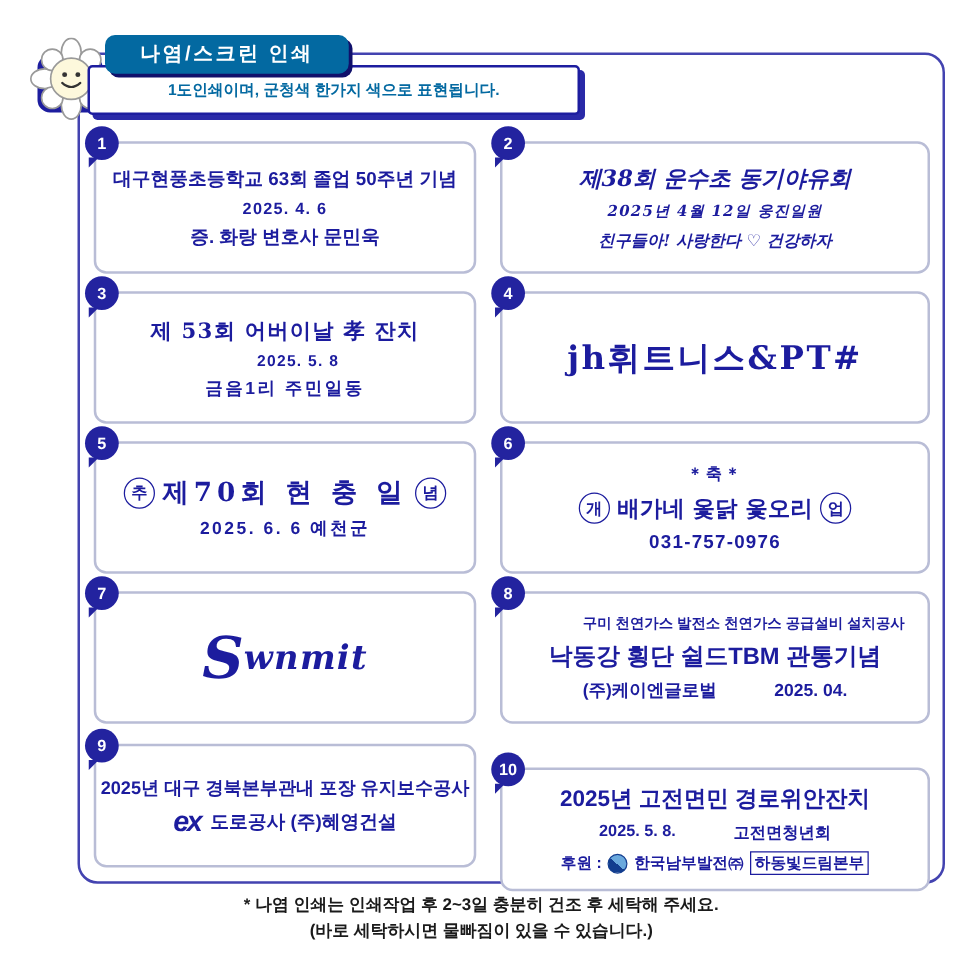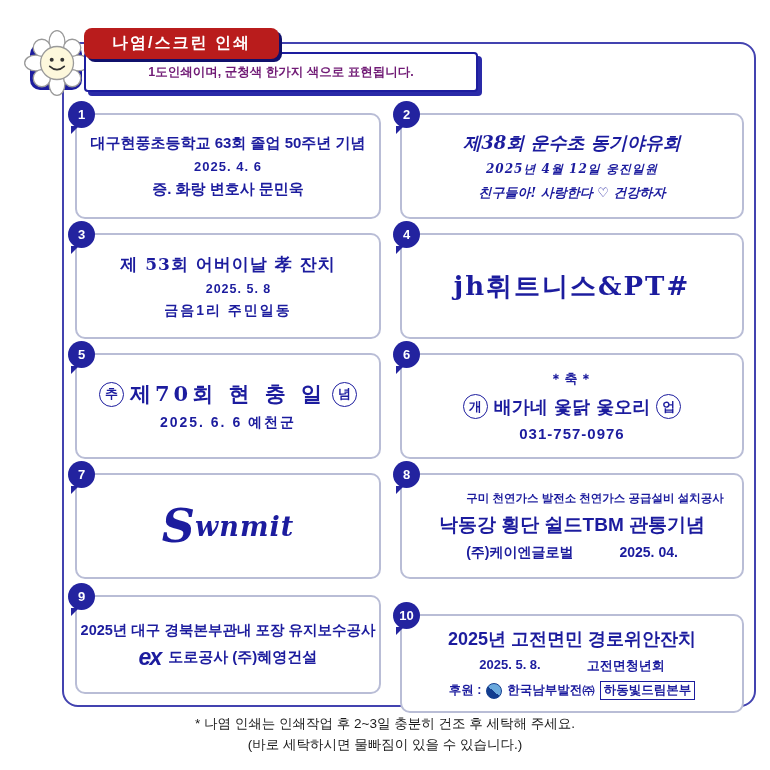--- a/index.html
+++ b/index.html
@@ -11,29 +11,29 @@
     position:absolute;left:62px;top:42px;width:690px;height:661px;
     border:2px solid #4343b0;border-radius:16px;background:#ffffff;
   }
   
   .flower-square{
     position:absolute;left:30px;top:44px;width:52px;height:46px;
     background:#1d1d9f;border-radius:10px;
   }
   .flower{position:absolute;left:24px;top:30px;width:66px;height:66px;}
   .banner{
-    position:absolute;left:84px;top:28px;padding:5px 28px;background:#b91c1c;
+    position:absolute;left:84px;top:28px;padding:5px 28px;background:#0369a1;
     color:#ffffff;font-weight:bold;font-size:16px;letter-spacing:2px;
     border-radius:8px;box-shadow:3px 3px 0 #10106b;z-index:5;white-space:nowrap;
   }
   .subtitle-box{
-    position:absolute;left:84px;top:52px;width:390px;height:36px;
+    position:absolute;left:70px;top:52px;width:390px;height:36px;
     background:#ffffff;border:2.5px solid #1d1d9f;border-radius:4px;
     box-shadow:4px 4px 0 #2a2aa8;display:flex;align-items:center;justify-content:center;
-    font-size:12.5px;font-weight:bold;color:#701a75;z-index:3;
+    font-size:12.5px;font-weight:bold;color:#0369a1;z-index:3;
   }
   
   .card{
     position:absolute;background:#ffffff;border:2px solid #b9bdd6;border-radius:10px;
     display:flex;flex-direction:column;align-items:center;justify-content:center;
     gap:6px;color:#1c1c9e;text-align:center;
   }
   .badge{
     position:absolute;left:-9px;top:-14px;width:27px;height:27px;border-radius:50%;
     background:#23239f;color:#ffffff;font-size:13px;font-weight:bold;
@@ -79,21 +79,21 @@
   .c10-row3{display:flex;align-items:center;gap:5px;font-size:12.5px;font-weight:bold;}
   .knp-logo{
     display:inline-block;width:14px;height:14px;border-radius:50%;
     background:linear-gradient(40deg,#123d8f 48%,#6aa9dd 48%);
     border:1px solid #123d8f;flex:0 0 auto;
   }
   .dept-box{border:1.4px solid #1c1c9e;padding:0 3px;}
   
   .footer{
     position:absolute;left:0;top:713px;width:770px;text-align:center;
-    color:#1a1a1a;font-size:13.5px;line-height:21px;font-weight:400;
+    color:#1a1a1a;font-size:13.5px;line-height:21px;font-weight:700;
   }
 </style>
 </head>
 <body>
 
 <div class="frame"></div>
 
 <div class="flower-square"></div>
 <svg class="flower" viewBox="0 0 100 100">
   <g stroke="#9a9a9a" stroke-width="2" fill="#ffffff">

